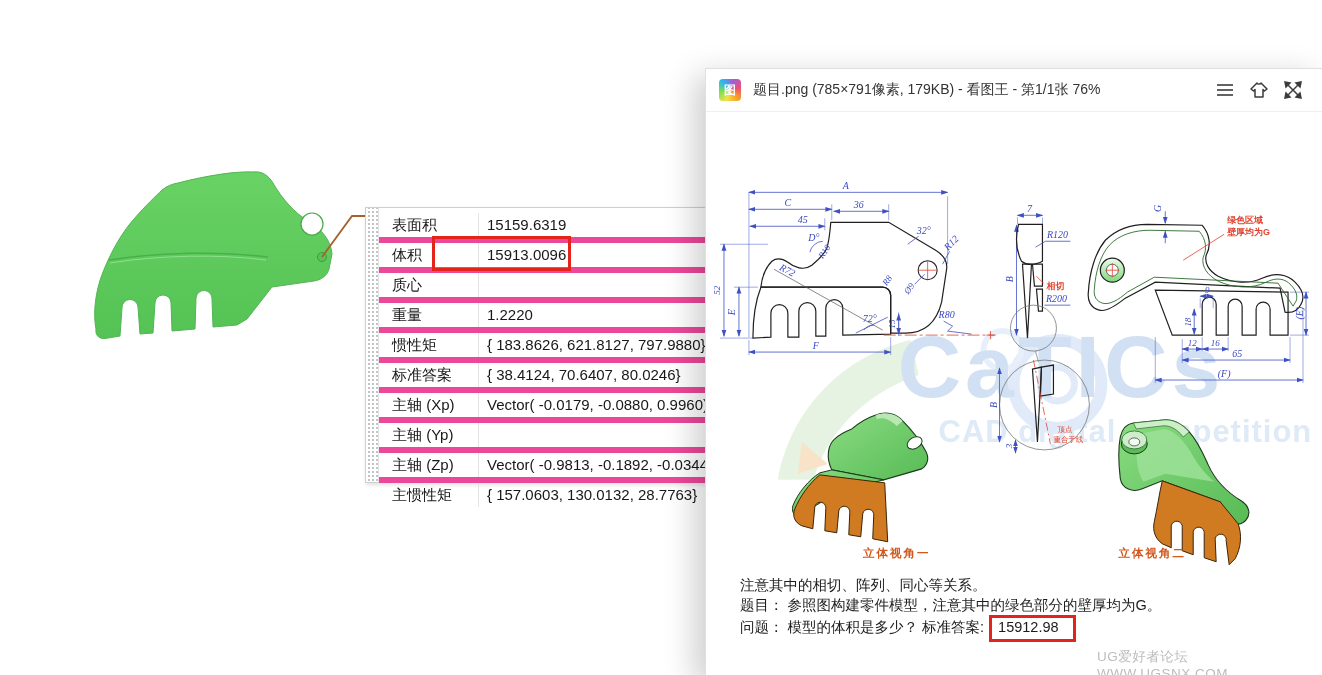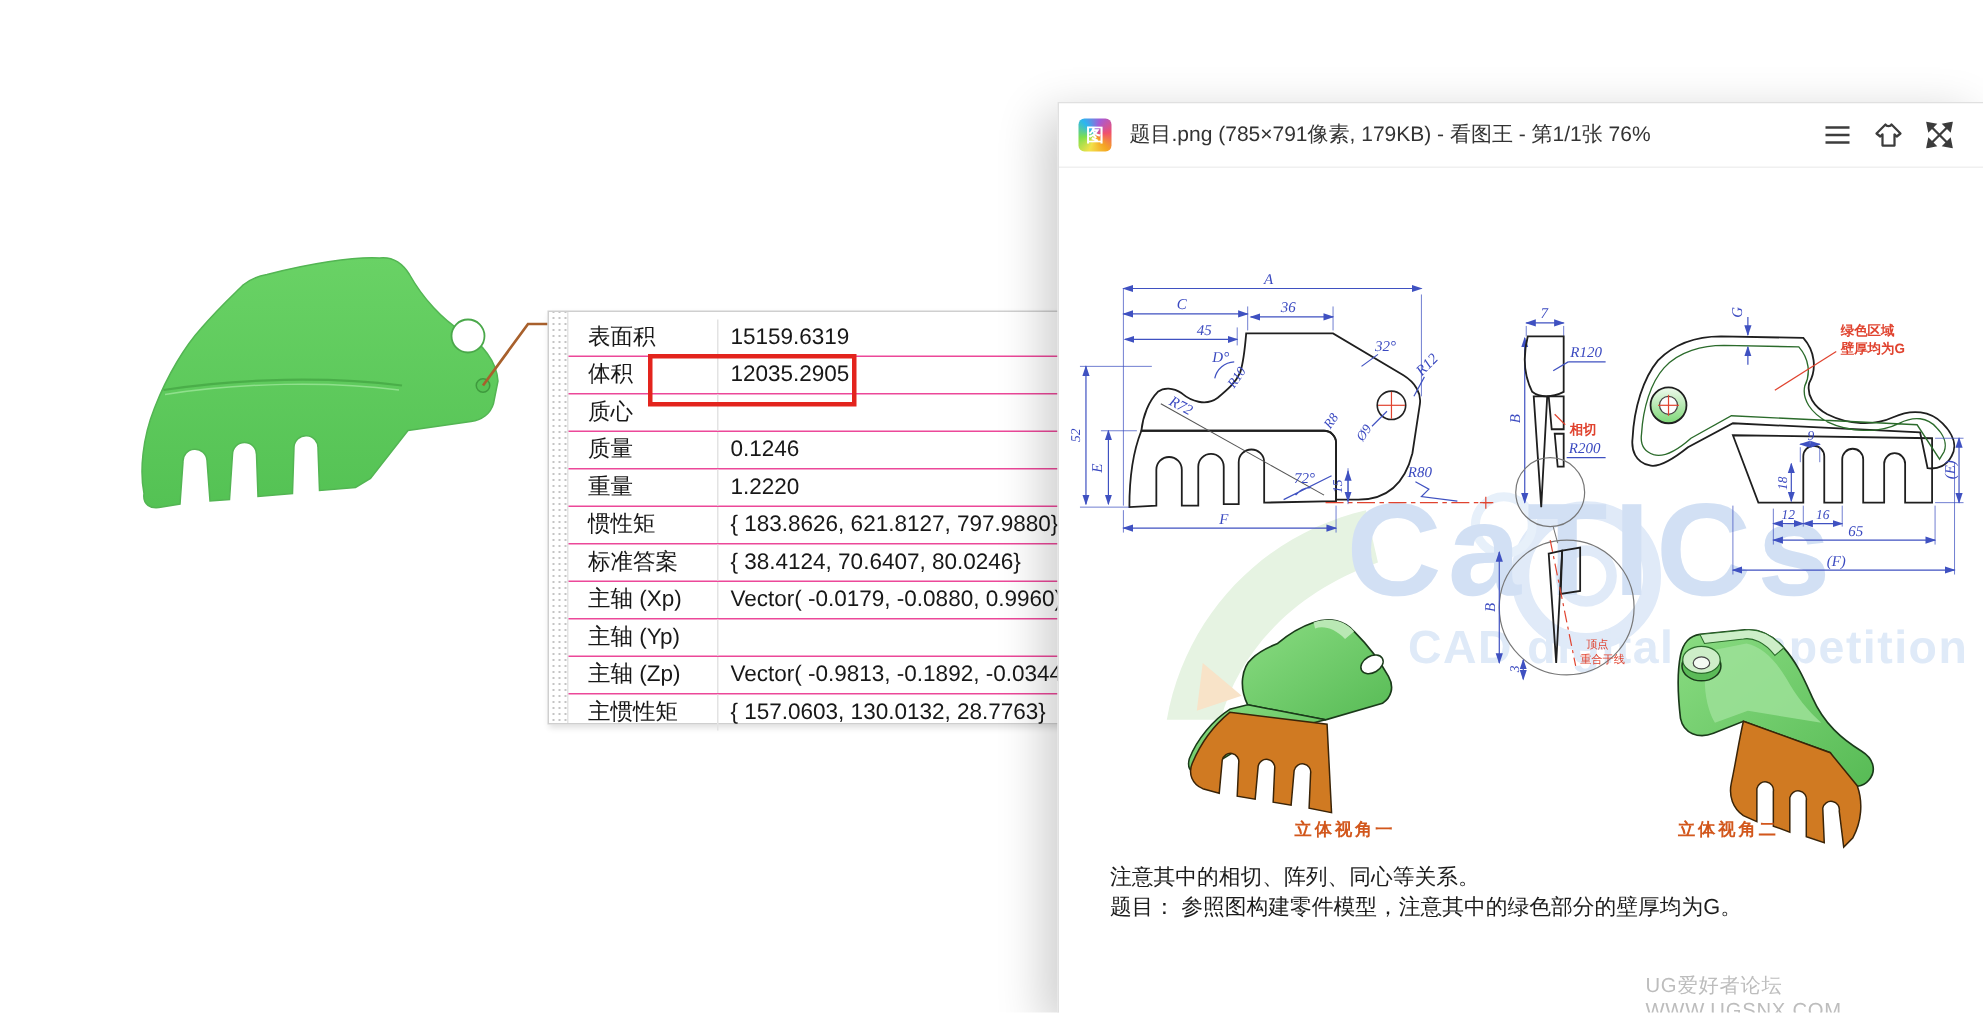--- a/index.html
+++ b/index.html
@@ -8,21 +8,21 @@
   
   #base-svg{position:absolute;left:0;top:0;z-index:1;}
   
   .panel{position:absolute;left:365px;top:207px;width:400px;height:274px;z-index:2;
          background:#fff;border:1px solid #cfcfcf;box-shadow:1px 2px 4px rgba(0,0,0,.12);
          display:flex;}
   .grip{width:12px;border-right:1px solid #e4e4e4;
         background-image:radial-gradient(#c4c4c4 0.9px, transparent 1px);
         background-size:4px 4px;background-position:1px 2px;}
   .rows{flex:1;padding-top:5px;}
-  .prow{display:flex;height:24px;line-height:24px;border-bottom:1px solid #ec4899;
+  .prow{display:flex;height:24px;line-height:24px;border-bottom:6px solid #ec4899;
         font-size:15px;color:#181818;white-space:nowrap;}
   .prow:last-child{border-bottom:none;}
   .lbl{width:86px;padding-left:13px;border-right:1px solid #e3e3e3;flex:none;}
   .val{padding-left:8px;overflow:hidden;}
   .redbox{position:absolute;left:66px;top:28px;width:133px;height:29px;
           border:3px solid #e3241d;z-index:3;}
   
   .win{position:absolute;left:705px;top:68px;width:616px;height:607px;z-index:5;
        background:#fff;border:1px solid #e0e0e0;
        box-shadow:-10px 8px 30px rgba(0,0,0,.20);}
@@ -99,28 +99,24 @@
 
 <div class="panel">
   <div class="grip"></div>
   <div class="rows">
     <div class="prow">
         <div class="lbl">表面积</div>
         <div class="val">15159.6319</div>
       </div>
     <div class="prow">
         <div class="lbl">体积</div>
-        <div class="val">12035.2905</div>
+        <div class="val">15913.0096</div>
       </div>
     <div class="prow">
         <div class="lbl">质心</div>
-      </div>
-    <div class="prow">
-        <div class="lbl">质量</div>
-        <div class="val">0.1246</div>
       </div>
     <div class="prow">
         <div class="lbl">重量</div>
         <div class="val">1.2220</div>
       </div>
     <div class="prow">
         <div class="lbl">惯性矩</div>
         <div class="val">{ 183.8626, 621.8127, 797.9880}</div>
       </div>
     <div class="prow">
@@ -431,17 +427,20 @@
         <ellipse cx="429" cy="328" rx="12.5" ry="9" fill="#cdeec8" stroke="#2a6b2a" stroke-width=".8"></ellipse>
         <ellipse cx="429" cy="330" rx="5.5" ry="4" fill="#f4faf3" stroke="#444" stroke-width=".8"></ellipse>
         <text class="vlabel" x="447" y="445">立体视角二</text>
       </g>
     </svg>
 
     
     <div class="qtext">
       <div>注意其中的相切、阵列、同心等关系。</div>
       <div>题目： 参照图构建零件模型，注意其中的绿色部分的壁厚均为G。</div>
+      <div>
+        <span>问题： 模型的体积是多少？  标准答案:</span><span class="ansbox"><span>15912.98</span></span>
+      </div>
     </div>
   </div>
 </div>
 
 <div class="sitewm">UG爱好者论坛 WWW.UGSNX.COM</div>
 
 </body></html>

